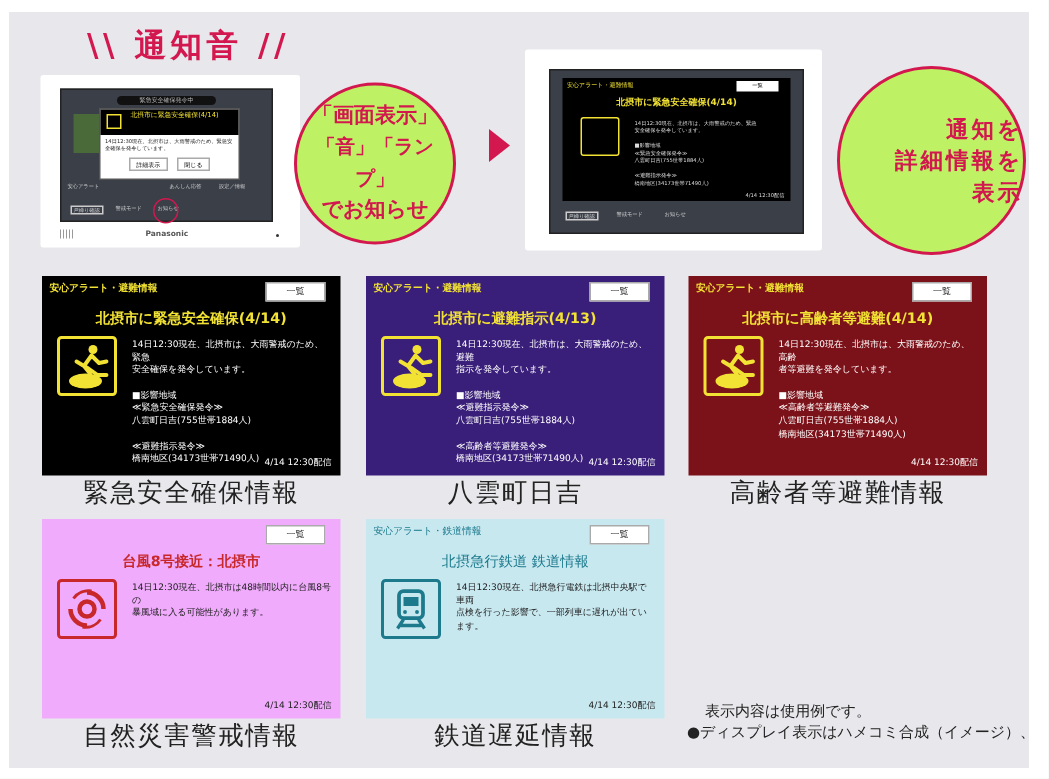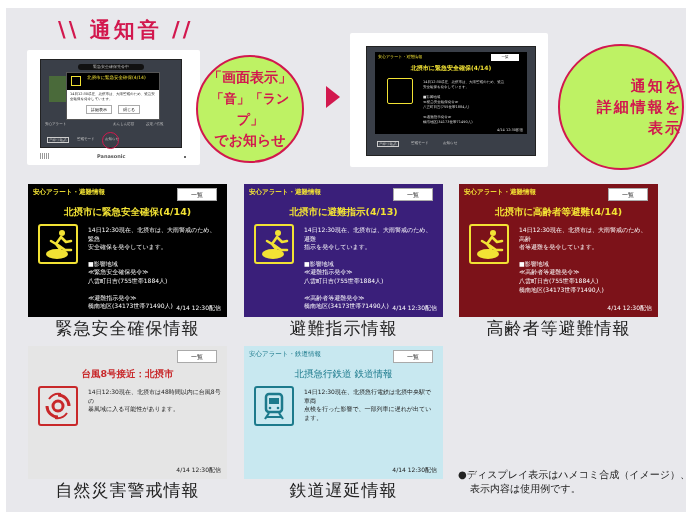--- a/index.html
+++ b/index.html
@@ -154,21 +154,21 @@
       <div class="sp"></div>
     <div>■影響地域</div>
       <div>≪避難指示発令≫</div>
       <div>八雲町日吉(755世帯1884人)</div>
       <div class="sp"></div>
     <div>≪高齢者等避難発令≫</div>
       <div>橋南地区(34173世帯71490人)</div>
   </div>
   <div class="ts">4/14 12:30配信</div>
 </div>
-<div class="caption" style="left:244px;top:317px;">避難指示情報</div>
+<div class="caption" style="left:244px;top:317px;">八雲町日吉</div>
 
 <div class="card" style="left:459px;top:184px;background:#7c1219;color:#fff;">
   <div class="cat" style="color:#f2e234;">安心アラート・避難情報</div>
   <div class="listbtn">一覧</div>
   <div class="title" style="color:#f2e234;">北摂市に高齢者等避難(4/14)</div>
   <div class="icon" style="border-color:#f2e234;color:#f2e234;">
       <svg width="32" height="34" viewBox="0 0 32 34">
         <use href="#runner"></use>
       </svg>
     </div>
@@ -178,21 +178,21 @@
       <div class="sp"></div>
     <div>■影響地域</div>
       <div>≪高齢者等避難発令≫</div>
       <div>八雲町日吉(755世帯1884人)</div>
       <div>橋南地区(34173世帯71490人)</div>
   </div>
   <div class="ts">4/14 12:30配信</div>
 </div>
 <div class="caption" style="left:459px;top:317px;">高齢者等避難情報</div>
 
-<div class="card" style="left:28px;top:346px;background:#e5e5e5;color:#222;">
+<div class="card" style="left:28px;top:346px;background:#f0abfc;color:#222;">
   <div class="listbtn">一覧</div>
   <div class="title" style="color:#c8282a;">台風8号接近：北摂市</div>
   <div class="icon" style="border-color:#c8282a;color:#c8282a;">
     <svg width="30" height="30" viewBox="0 0 30 30">
         <circle cx="15" cy="15" r="5" fill="none" stroke="#c8282a" stroke-width="3"></circle>
         <path d="M15 4 A11 11 0 0 1 26 15" stroke="#c8282a" stroke-width="3" fill="none"></path>
         <path d="M15 26 A11 11 0 0 1 4 15" stroke="#c8282a" stroke-width="3" fill="none"></path>
         <path d="M6 8 A12 12 0 0 1 18 3" stroke="#c8282a" stroke-width="2" fill="none"></path>
         <path d="M24 22 A12 12 0 0 1 12 27" stroke="#c8282a" stroke-width="2" fill="none"></path>
       </svg>
@@ -220,15 +220,15 @@
   </div>
   <div class="body">
     <div>14日12:30現在、北摂急行電鉄は北摂中央駅で車両</div>
       <div>点検を行った影響で、一部列車に遅れが出ています。</div>
   </div>
   <div class="ts">4/14 12:30配信</div>
 </div>
 <div class="caption" style="left:244px;top:479px;">鉄道遅延情報</div>
 
 <div class="note">
+  <div style="padding-left:12px;">表示内容は使用例です。</div>
   <div>●ディスプレイ表示はハメコミ合成（イメージ）、</div>
-  <div style="padding-left:12px;">表示内容は使用例です。</div>
 </div>
 
 </body></html>

